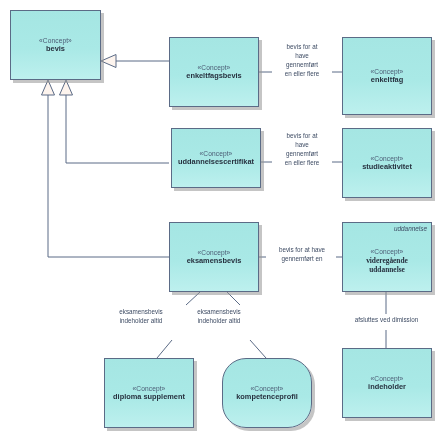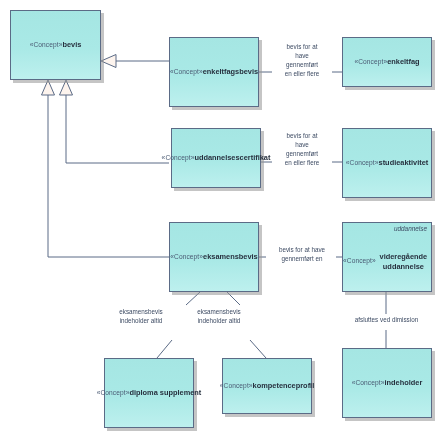--- a/index.html
+++ b/index.html
@@ -25,21 +25,21 @@
     height: 439px;
     pointer-events: none;
   }
   .node {
     position: absolute;
     box-sizing: border-box;
     border: 1px solid #5b6b86;
     background: linear-gradient(to bottom, #a5e6e3 0%, #a9e9e6 55%, #bdf0ee 100%);
     box-shadow: 3px 3px 0 0 rgba(150,150,150,0.55);
     display: flex;
-    flex-direction: row;
+    flex-direction: column;
     align-items: center;
     justify-content: center;
     color: #3d4b63;
     text-align: center;
     line-height: 1.12;
   }
   .stereo {
     font-size: 6.6px;
     color: #4a5a73;
     letter-spacing: 0.1px;
@@ -134,21 +134,21 @@
   <div class="node" style="left:10px; top:10px; width:91px; height:70px;">
     <div class="stereo">«Concept»</div>
     <div class="nname">bevis</div>
   </div>
 
   <div class="node" style="left:169px; top:37px; width:90px; height:70px;justify-content:center;">
     <div class="stereo">«Concept»</div>
     <div class="nname">enkeltfagsbevis</div>
   </div>
 
-  <div class="node" style="left:342px; top:37px; width:90px; height:50px;">
+  <div class="node" style="left:342px; top:37px; width:90px; height:78px;">
     <div class="stereo">«Concept»</div>
     <div class="nname">enkeltfag</div>
   </div>
 
   <div class="node" style="left:171px; top:128px; width:90px; height:60px;">
     <div class="stereo">«Concept»</div>
     <div class="nname">uddannelsescertifikat</div>
   </div>
 
   <div class="node" style="left:342px; top:128px; width:90px; height:70px;text-align:right;">
@@ -157,29 +157,29 @@
   </div>
 
   <div class="node" style="left:169px; top:222px; width:90px; height:70px;">
     <div class="stereo">«Concept»</div>
     <div class="nname">eksamensbevis</div>
   </div>
 
   <div class="node has-ns" style="left:342px; top:222px; width:90px; height:70px;">
     <div class="ns-label">uddannelse</div>
     <div class="stereo">«Concept»</div>
-    <div class="nname wrap" style="max-width:78px;">videregående uddannelse</div>
+    <div class="nname wrap" style="max-width:78px;font-family:Liberation Serif, serif;">videregående uddannelse</div>
   </div>
 
   <div class="node" style="left:104px; top:358px; width:90px; height:70px;">
     <div class="stereo">«Concept»</div>
     <div class="nname">diploma supplement</div>
   </div>
 
-  <div class="node" style="left:222px; top:358px; width:90px; height:56px;">
+  <div class="node" style="left:222px; top:358px; width:90px; height:70px;border-radius:24px;">
     <div class="stereo">«Concept»</div>
     <div class="nname">kompetenceprofil</div>
   </div>
 
   <div class="node" style="left:342px; top:348px; width:90px; height:70px;">
     <div class="stereo">«Concept»</div>
     <div class="nname">indeholder</div>
   </div>
 
   <div class="edge-label" style="left:266px; top:43px; width:72px;">bevis for at

